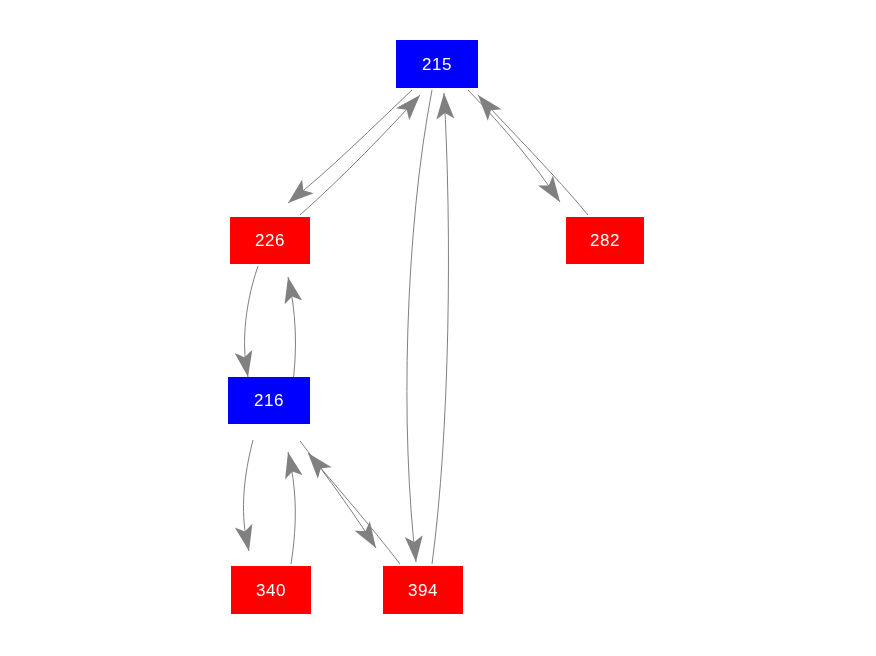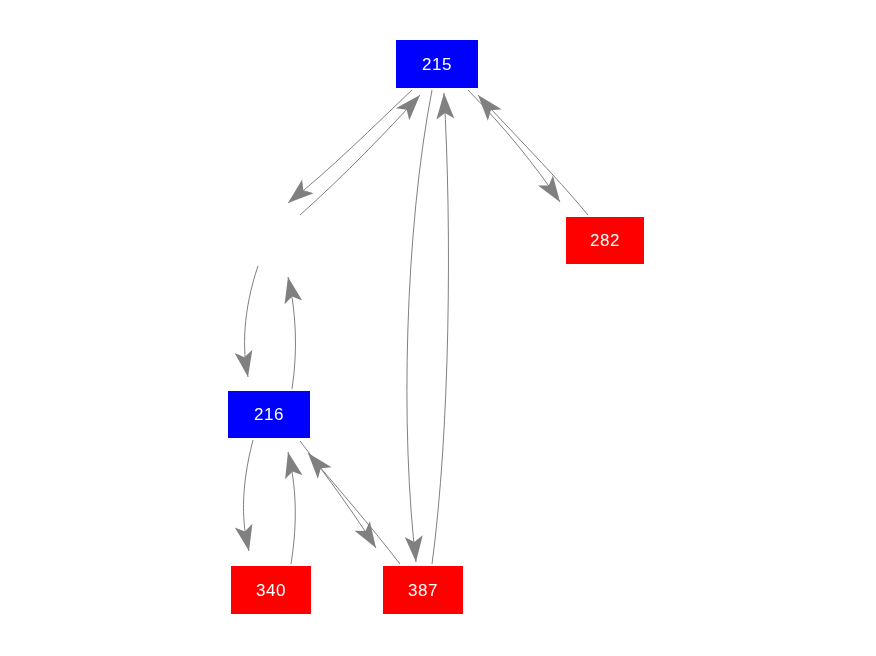--- a/index.html
+++ b/index.html
@@ -69,25 +69,28 @@
       <path d="M 291,564 C 298,520 296,485 288,452" fill="none" stroke="#808080" stroke-width="1"></path>
       <polygon points="0,0 -26,-9 -20,0 -26,9" fill="#808080" transform="translate(288,452) rotate(-103)"></polygon>
       <path d="M 300,441 C 330,480 355,515 376,548" fill="none" stroke="#808080" stroke-width="1"></path>
       <polygon points="0,0 -26,-9 -20,0 -26,9" fill="#808080" transform="translate(376,548) rotate(58)"></polygon>
       <path d="M 400,564 C 370,525 335,485 308,453" fill="none" stroke="#808080" stroke-width="1"></path>
       <polygon points="0,0 -26,-9 -20,0 -26,9" fill="#808080" transform="translate(308,453) rotate(-130)"></polygon>
     </svg>
 <div class="graph-node" style="left: 396px; top: 40px; width: 82px; height: 48px; background: rgb(0, 0, 255); color: rgb(255, 255, 255);">
       <span class="node-label">215</span>
     </div>
+    <div class="graph-node" style="left: 230px; top: 217px; width: 80px; height: 47px; background: rgb(255, 0, 0); color: rgb(255, 255, 255);">
+      <span class="node-label">226</span>
+    </div>
     <div class="graph-node" style="left: 566px; top: 217px; width: 78px; height: 47px; background: rgb(255, 0, 0); color: rgb(255, 255, 255);">
       <span class="node-label">282</span>
     </div>
-    <div class="graph-node" style="left: 228px; top: 391px; width: 82px; height: 47px; background: rgb(0, 0, 255); color: rgb(255, 255, 255);">
+    <div class="graph-node" style="left: 228px; top: 377px; width: 82px; height: 47px; background: rgb(0, 0, 255); color: rgb(255, 255, 255);">
       <span class="node-label">216</span>
     </div>
     <div class="graph-node" style="left: 231px; top: 566px; width: 80px; height: 48px; background: rgb(255, 0, 0); color: rgb(255, 255, 255);">
       <span class="node-label">340</span>
     </div>
     <div class="graph-node" style="left: 383px; top: 566px; width: 80px; height: 48px; background: rgb(255, 0, 0); color: rgb(255, 255, 255);">
-      <span class="node-label">387</span>
+      <span class="node-label">394</span>
     </div>
   </div>
 
 </body></html>

